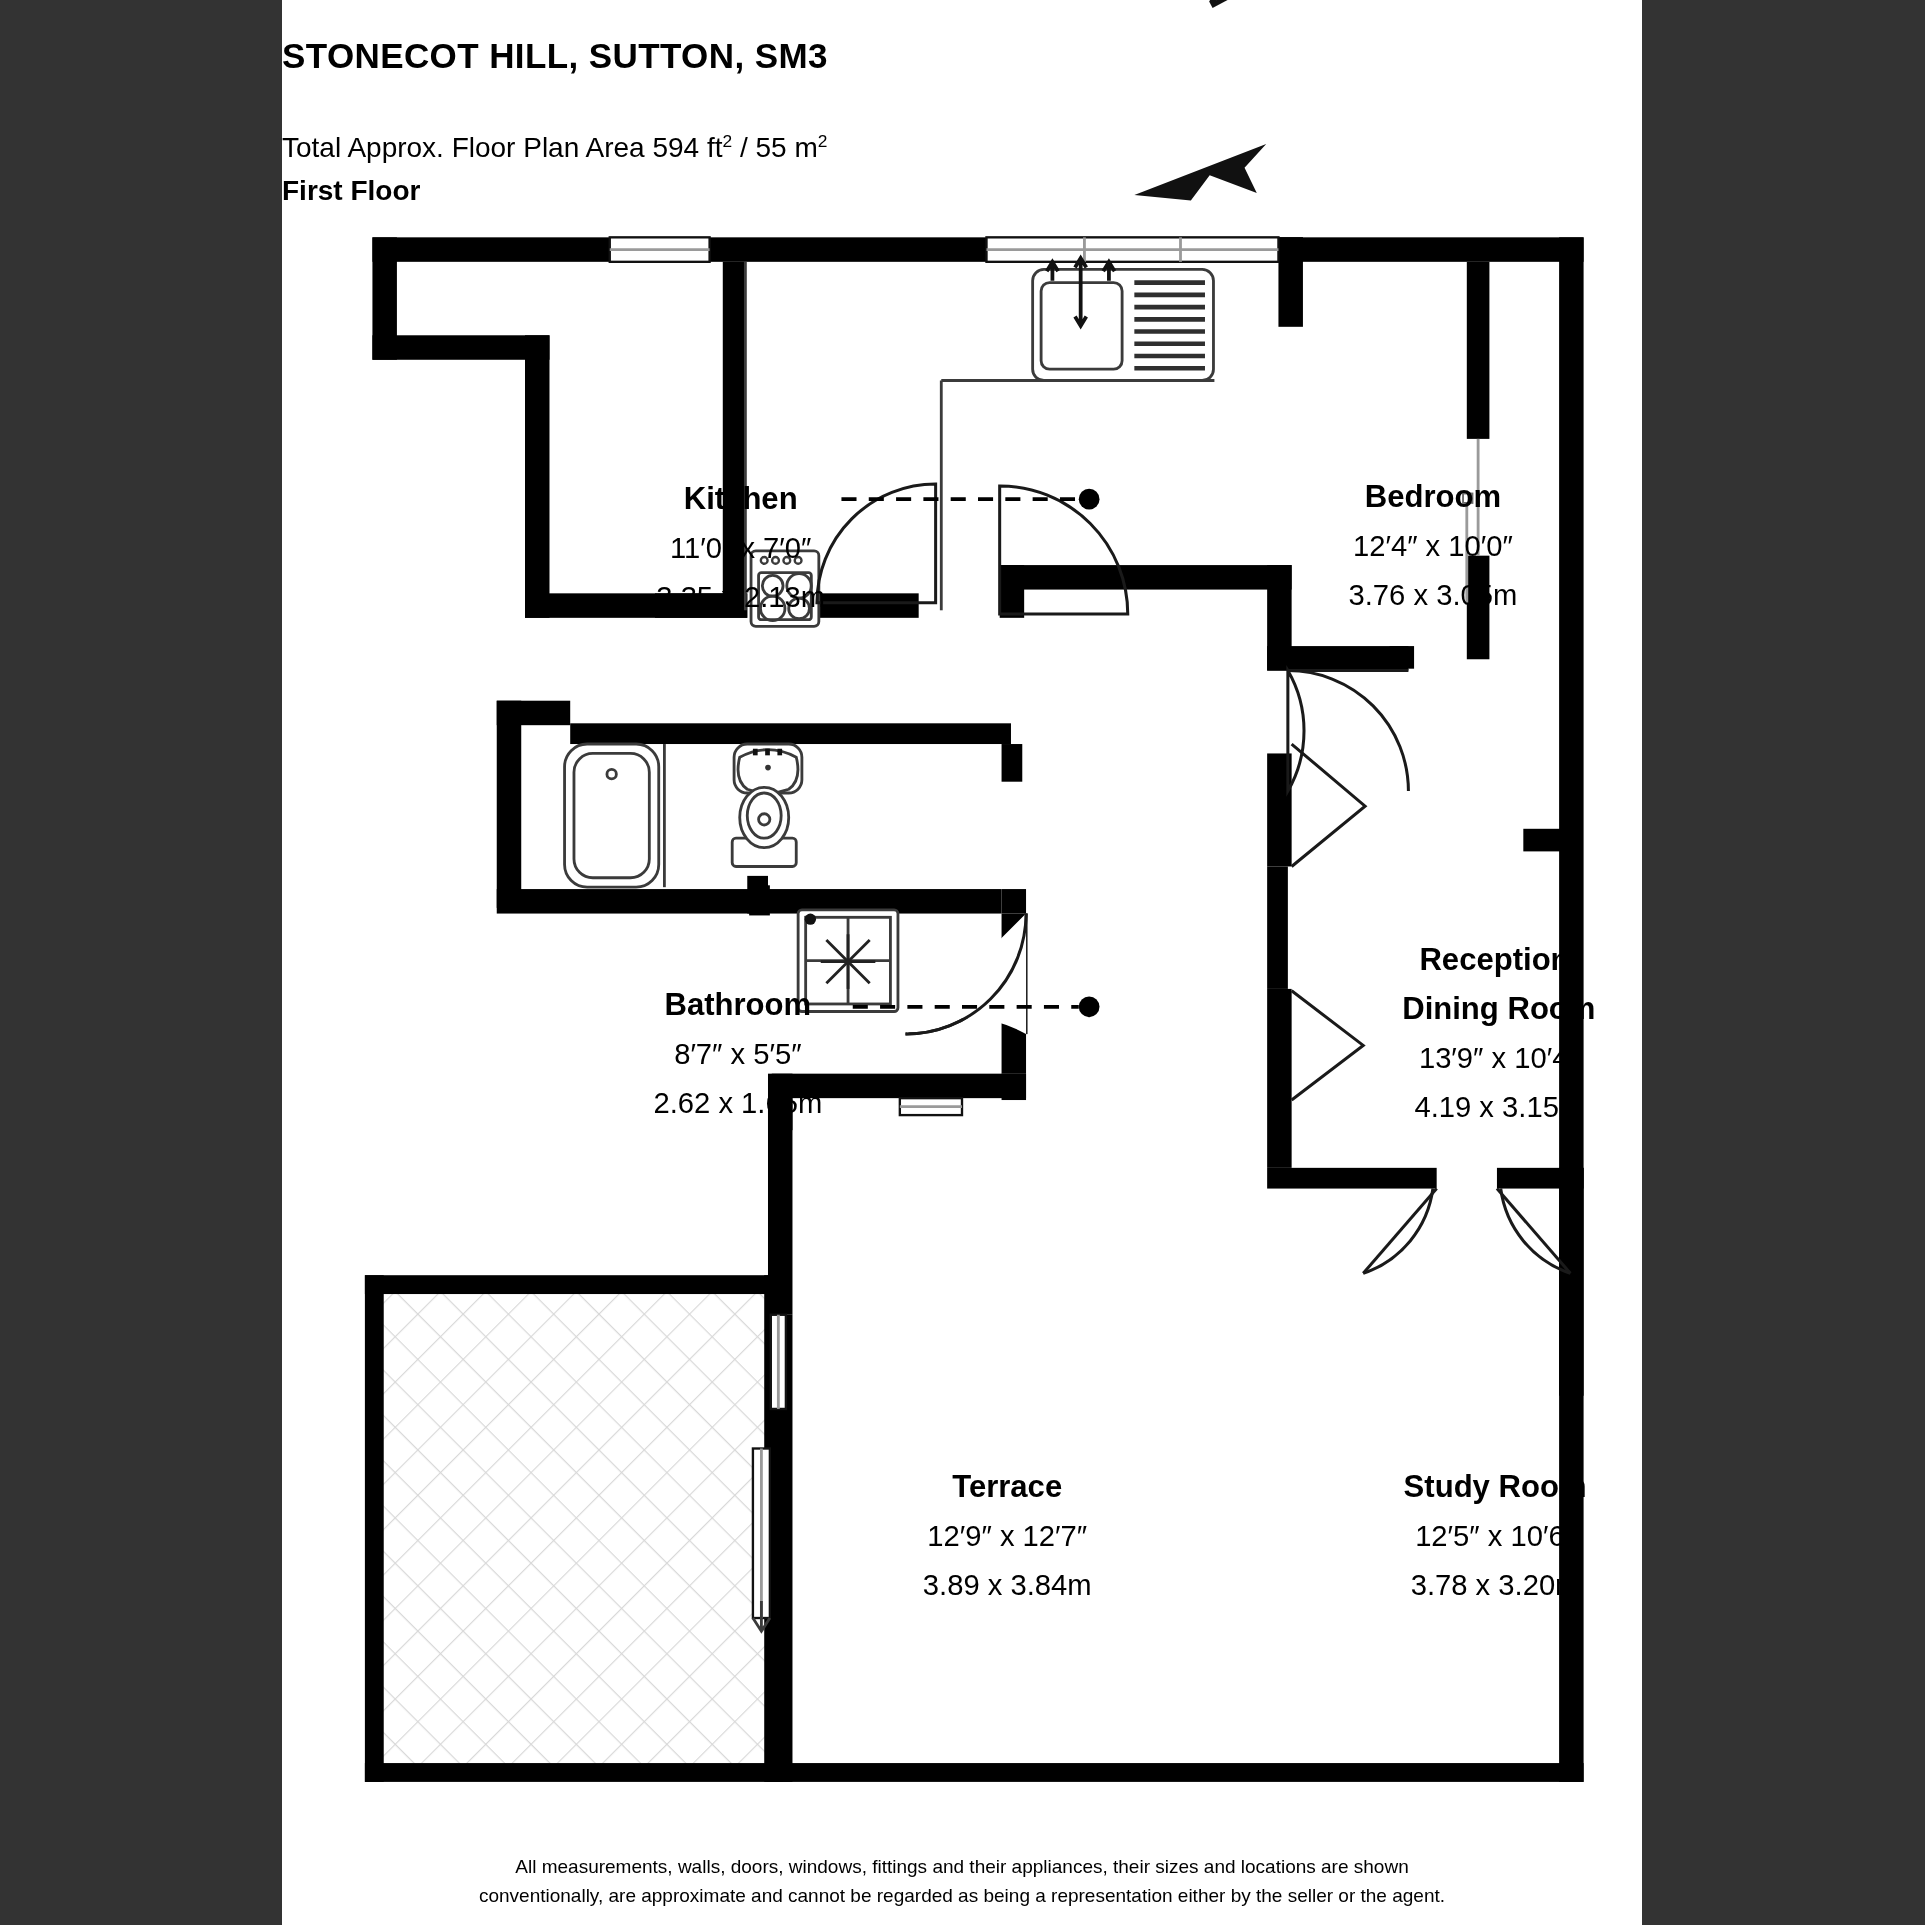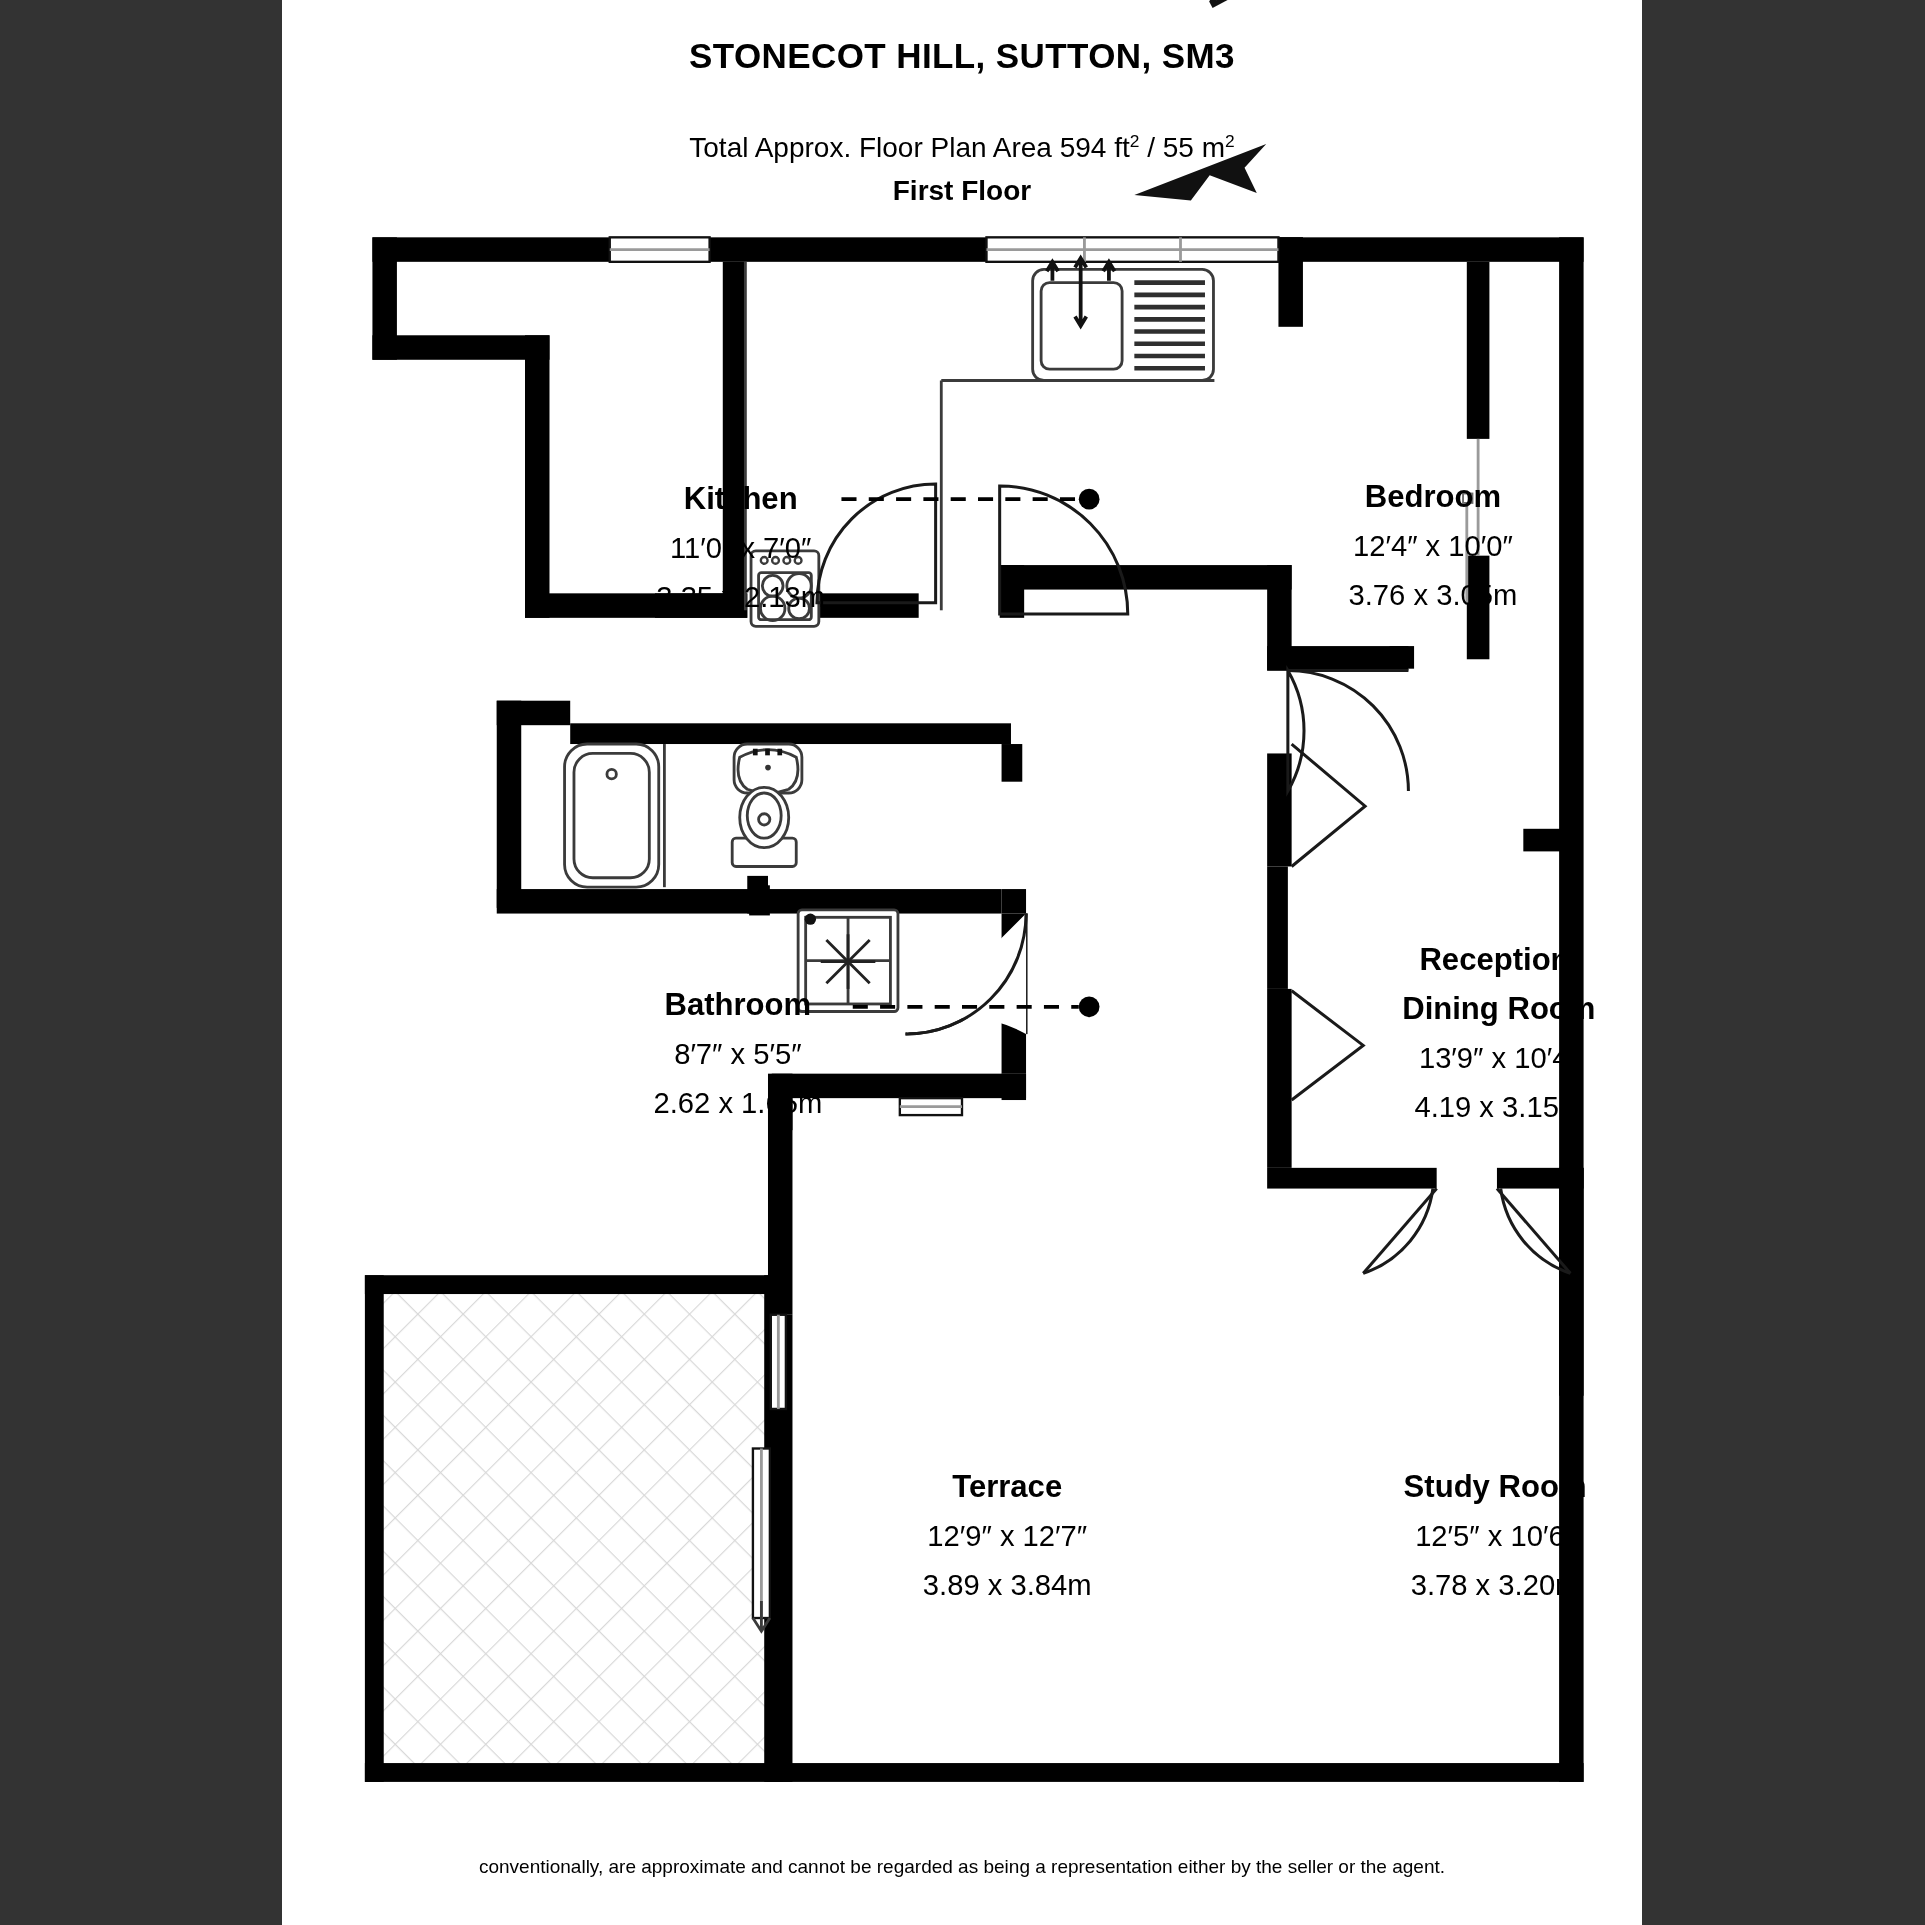--- a/index.html
+++ b/index.html
@@ -24,21 +24,21 @@
     left: 282px;
     top: 0;
     width: 1360px;
     height: 1926px;
     background: #ffffff;
   }
   .hdr {
     position: absolute;
     left: 0;
     width: 1360px;
-    text-align: center;
+    text-align: left;
     color: #000;
   }
   #title {
     top: 36px;
     font-size: 35px;
     font-weight: bold;
     letter-spacing: 0.4px;
   }
   #area-line {
     top: 131px;
@@ -384,18 +384,19 @@
         <g>
           <text class="rmname" x="1288" y="1590" text-anchor="middle">Study Room</text>
           <text class="rmdim" x="1288" y="1642" text-anchor="middle">12′5″ x 10′6″</text>
           <text class="rmdim" x="1288" y="1694" text-anchor="middle">3.78 x 3.20m</text>
         </g>
 
       </svg>
     </div>
 
     <div id="footer">
+      <div>All measurements, walls, doors, windows, fittings and their appliances, their sizes and locations are shown</div>
       <div>conventionally, are approximate and cannot be regarded as being a representation either by the seller or the agent.</div>
     </div>
 
   </div>
 </div>
 
 
 </body></html>

